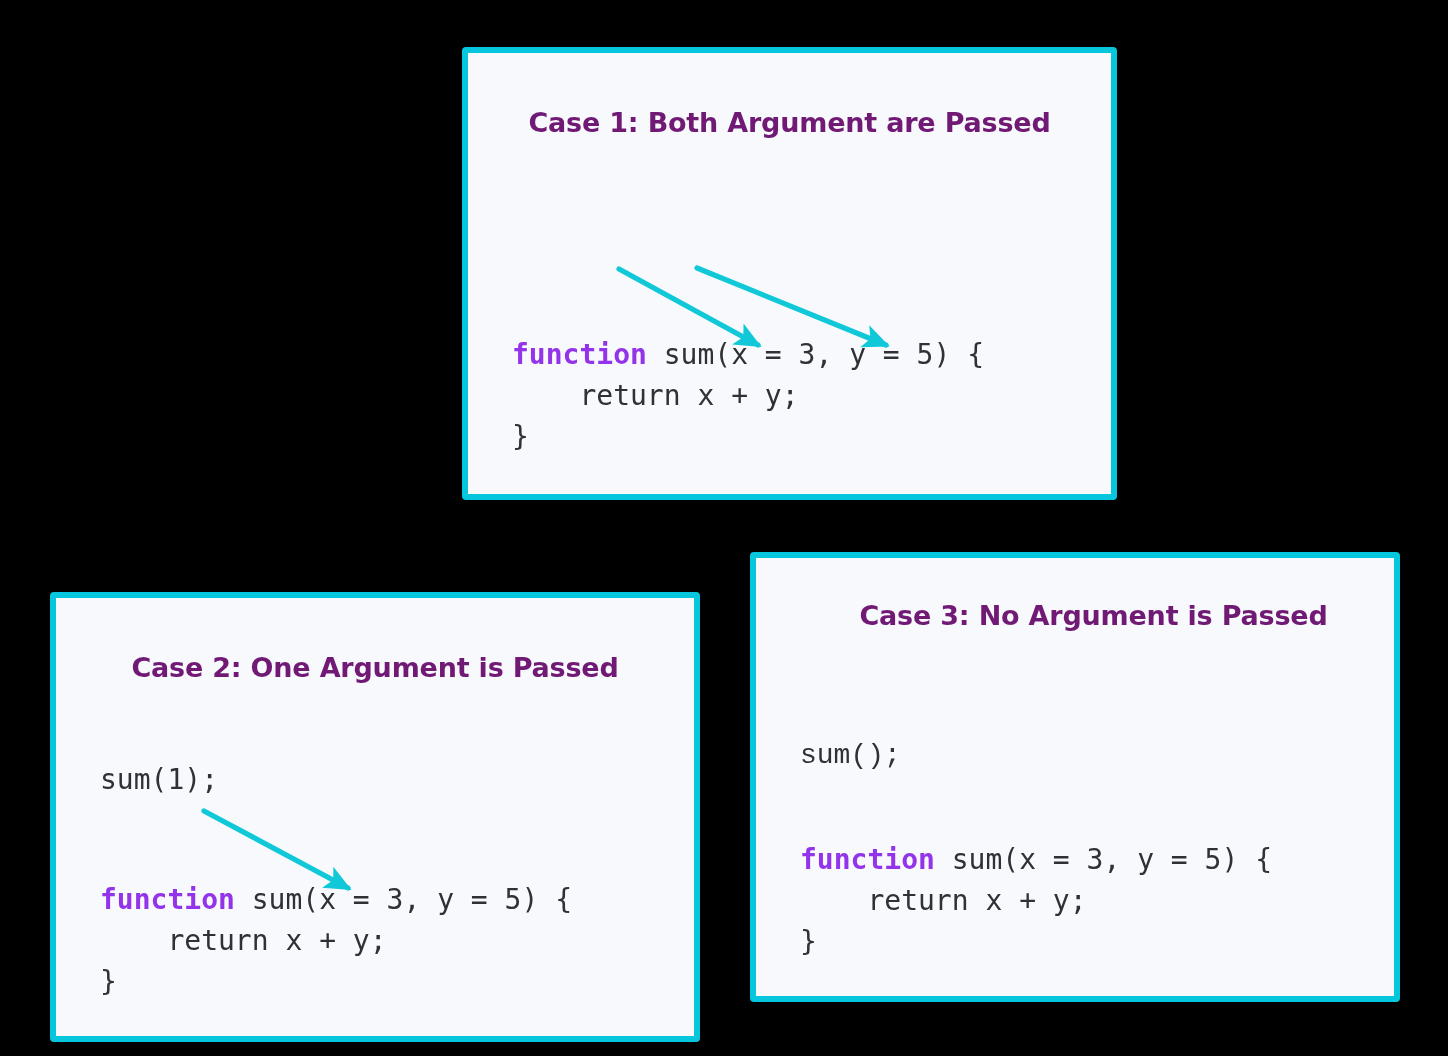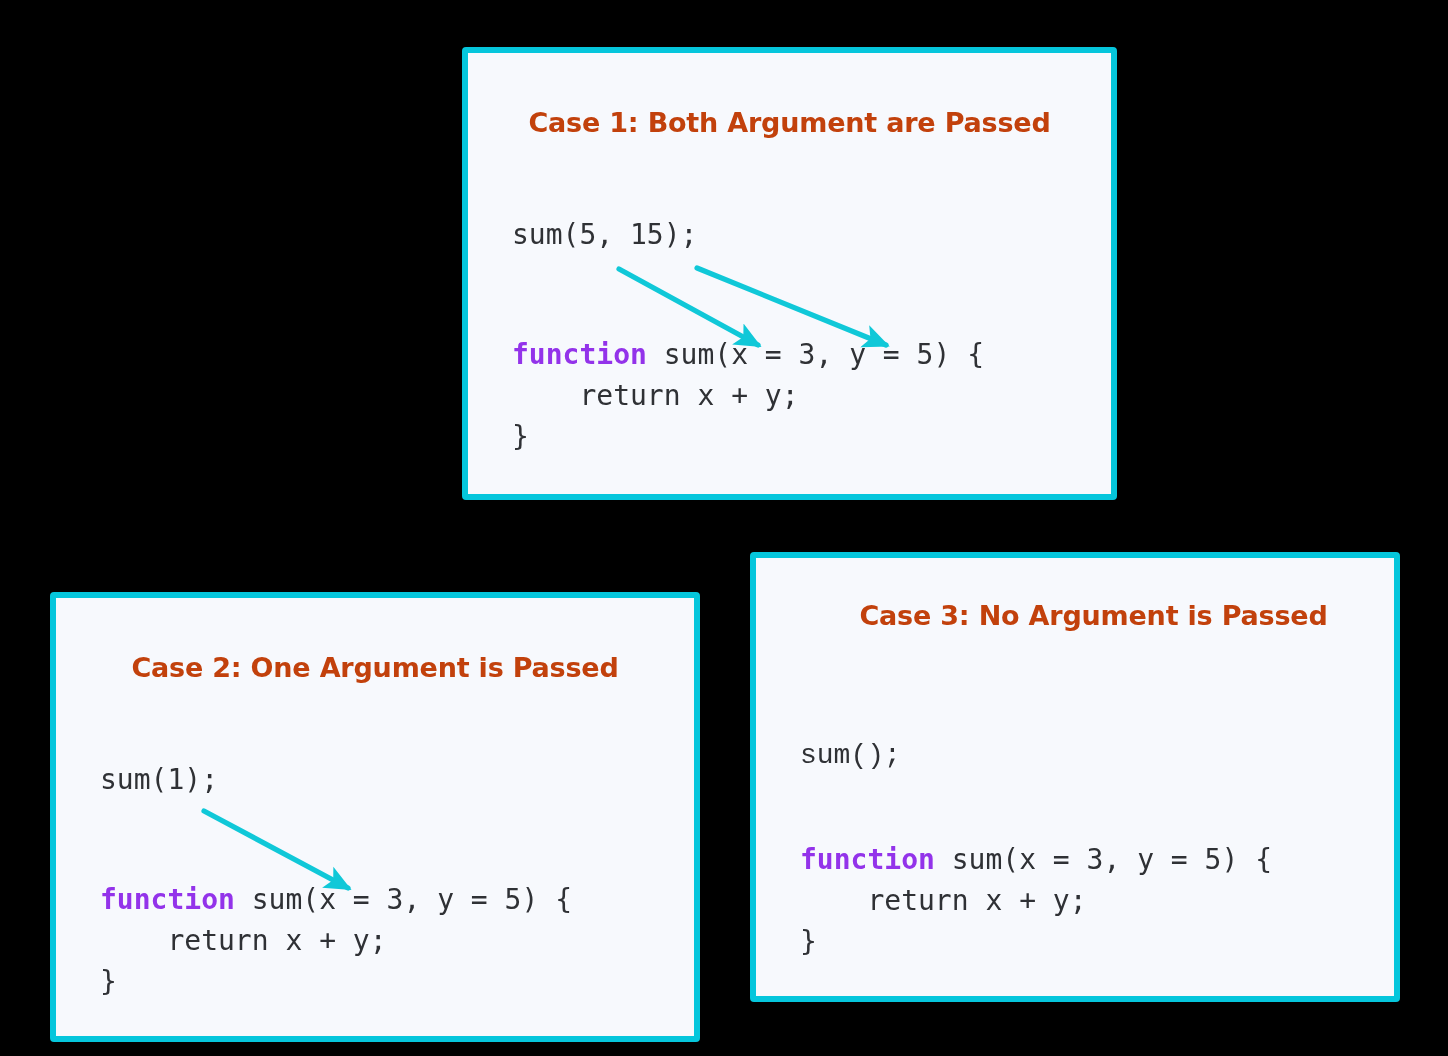--- a/index.html
+++ b/index.html
@@ -41,21 +41,21 @@
 
   .card-title {
     position: absolute;
     left: 0;
     right: 0;
     text-align: center;
     font-family: "DejaVu Sans", "Liberation Sans", sans-serif;
     font-weight: bold;
     font-size: 27px;
     letter-spacing: -0.2px;
-    color: #c2410c;
+    color: #701a75;
     white-space: nowrap;
   }
   #card-1 .card-title { top: 54px; }
   #card-2 .card-title { top: 54px; }
   #card-3 .card-title { top: 42px; padding-left: 37px; }
 
   .code-block {
     position: absolute;
     font-family: "DejaVu Sans Mono", "Liberation Mono", monospace;
     font-size: 28px;
@@ -86,21 +86,20 @@
   }
 </style>
 </head>
 <body>
 
 <div class="canvas">
 
   <div class="card" id="card-1">
     <div class="card-title">Case 1: Both Argument are Passed</div>
 
-    <div class="code-block call-line">sum(5, 15);</div>
 
     <div class="code-block fn-block"><span class="kw-function">function</span><span> sum(x = 3, y = 5) {</span>
 <span>    return x + y;</span>
 <span>}</span></div>
 
     <svg class="arrow-layer" viewBox="0 0 643 441" preserveAspectRatio="none">
       <defs>
         <marker id="ah1" viewBox="0 0 10 10" refX="8.5" refY="5" markerWidth="5.2" markerHeight="5.2" orient="auto-start-reverse">
           <path d="M 0 0.6 L 10 5 L 0 9.4 L 2.3 5 Z" fill="#10C8D8"></path>
         </marker>

